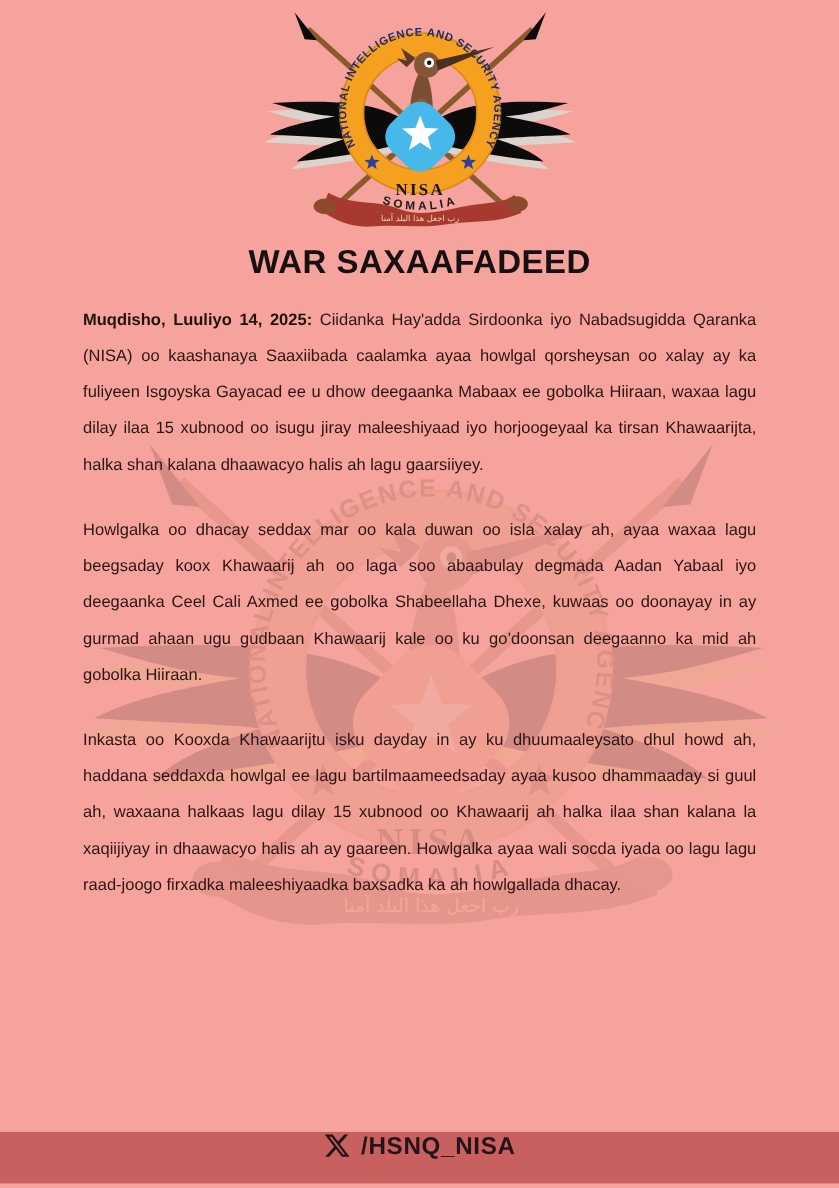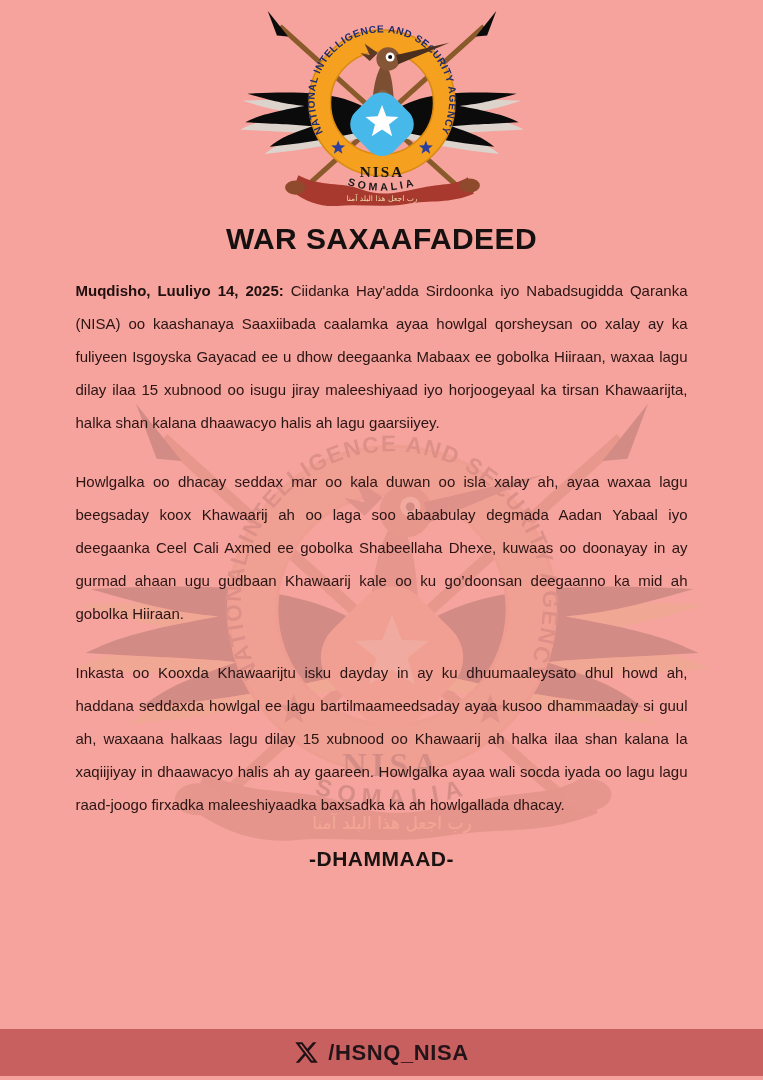--- a/index.html
+++ b/index.html
@@ -45,21 +45,21 @@
   .end-mark{
     position:relative;z-index:2;
     text-align:center;font-size:21px;font-weight:700;color:#1B1212;
     margin-top:4px;letter-spacing:0.5px;
   }
 
   
   .footer-bar{
     position:absolute;left:0;right:0;bottom:4px;height:47px;
     background:#C8605F;z-index:3;
-    display:flex;align-items:center;justify-content:center;gap:9px;
+    display:flex;align-items:flex-start;justify-content:center;gap:9px;
   }
   .footer-bar .x-icon{width:25px;height:25px;display:block;}
   .footer-handle{
     font-size:22px;font-weight:600;color:#241419;letter-spacing:0.6px;
   }
   .bottom-strip{
     position:absolute;left:0;right:0;bottom:0;height:4px;background:#F5A39C;z-index:3;
   }
 
   svg text{user-select:none;}
@@ -148,21 +148,20 @@
   </div>
 
   <div class="title">WAR SAXAAFADEED</div>
 
   <div class="content">
     <p><span class="lead">Muqdisho, Luuliyo 14, 2025:</span><span> Ciidanka Hay'adda Sirdoonka iyo Nabadsugidda Qaranka (NISA) oo kaashanaya Saaxiibada caalamka ayaa howlgal qorsheysan oo xalay ay ka fuliyeen Isgoyska Gayacad ee u dhow deegaanka Mabaax ee gobolka Hiiraan, waxaa lagu dilay ilaa 15 xubnood oo isugu jiray maleeshiyaad iyo horjoogeyaal ka tirsan Khawaarijta, halka shan kalana dhaawacyo halis ah lagu gaarsiiyey.</span></p>
     <p>Howlgalka oo dhacay seddax mar oo kala duwan oo isla xalay ah, ayaa waxaa lagu beegsaday koox Khawaarij ah oo laga soo abaabulay degmada Aadan Yabaal iyo deegaanka Ceel Cali Axmed ee gobolka Shabeellaha Dhexe, kuwaas oo doonayay in ay gurmad ahaan ugu gudbaan Khawaarij kale oo ku go’doonsan deegaanno ka mid ah gobolka Hiiraan.</p>
     <p>Inkasta oo Kooxda Khawaarijtu isku dayday in ay ku dhuumaaleysato dhul howd ah, haddana seddaxda howlgal ee lagu bartilmaameedsaday ayaa kusoo dhammaaday si guul ah, waxaana halkaas lagu dilay 15 xubnood oo Khawaarij ah halka ilaa shan kalana la xaqiijiyay in dhaawacyo halis ah ay gaareen. Howlgalka ayaa wali socda iyada oo lagu lagu raad-joogo firxadka maleeshiyaadka baxsadka ka ah howlgallada dhacay.</p>
   </div>
 
-  <div class="end-mark">-DHAMMAAD-</div>
 
   <div class="footer-bar">
     <svg class="x-icon" viewBox="0 0 24 24">
       <path fill="#1F1216" d="M18.244 2.25h3.308l-7.227 8.26 8.502 11.24H16.17l-5.214-6.817L4.99 21.75H1.68l7.73-8.835L1.254 2.25H8.08l4.713 6.231zm-1.161 17.52h1.833L7.084 4.126H5.117z"></path>
     </svg>
     <span class="footer-handle">/HSNQ_NISA</span>
   </div>
   <div class="bottom-strip"></div>
 
 </div>

